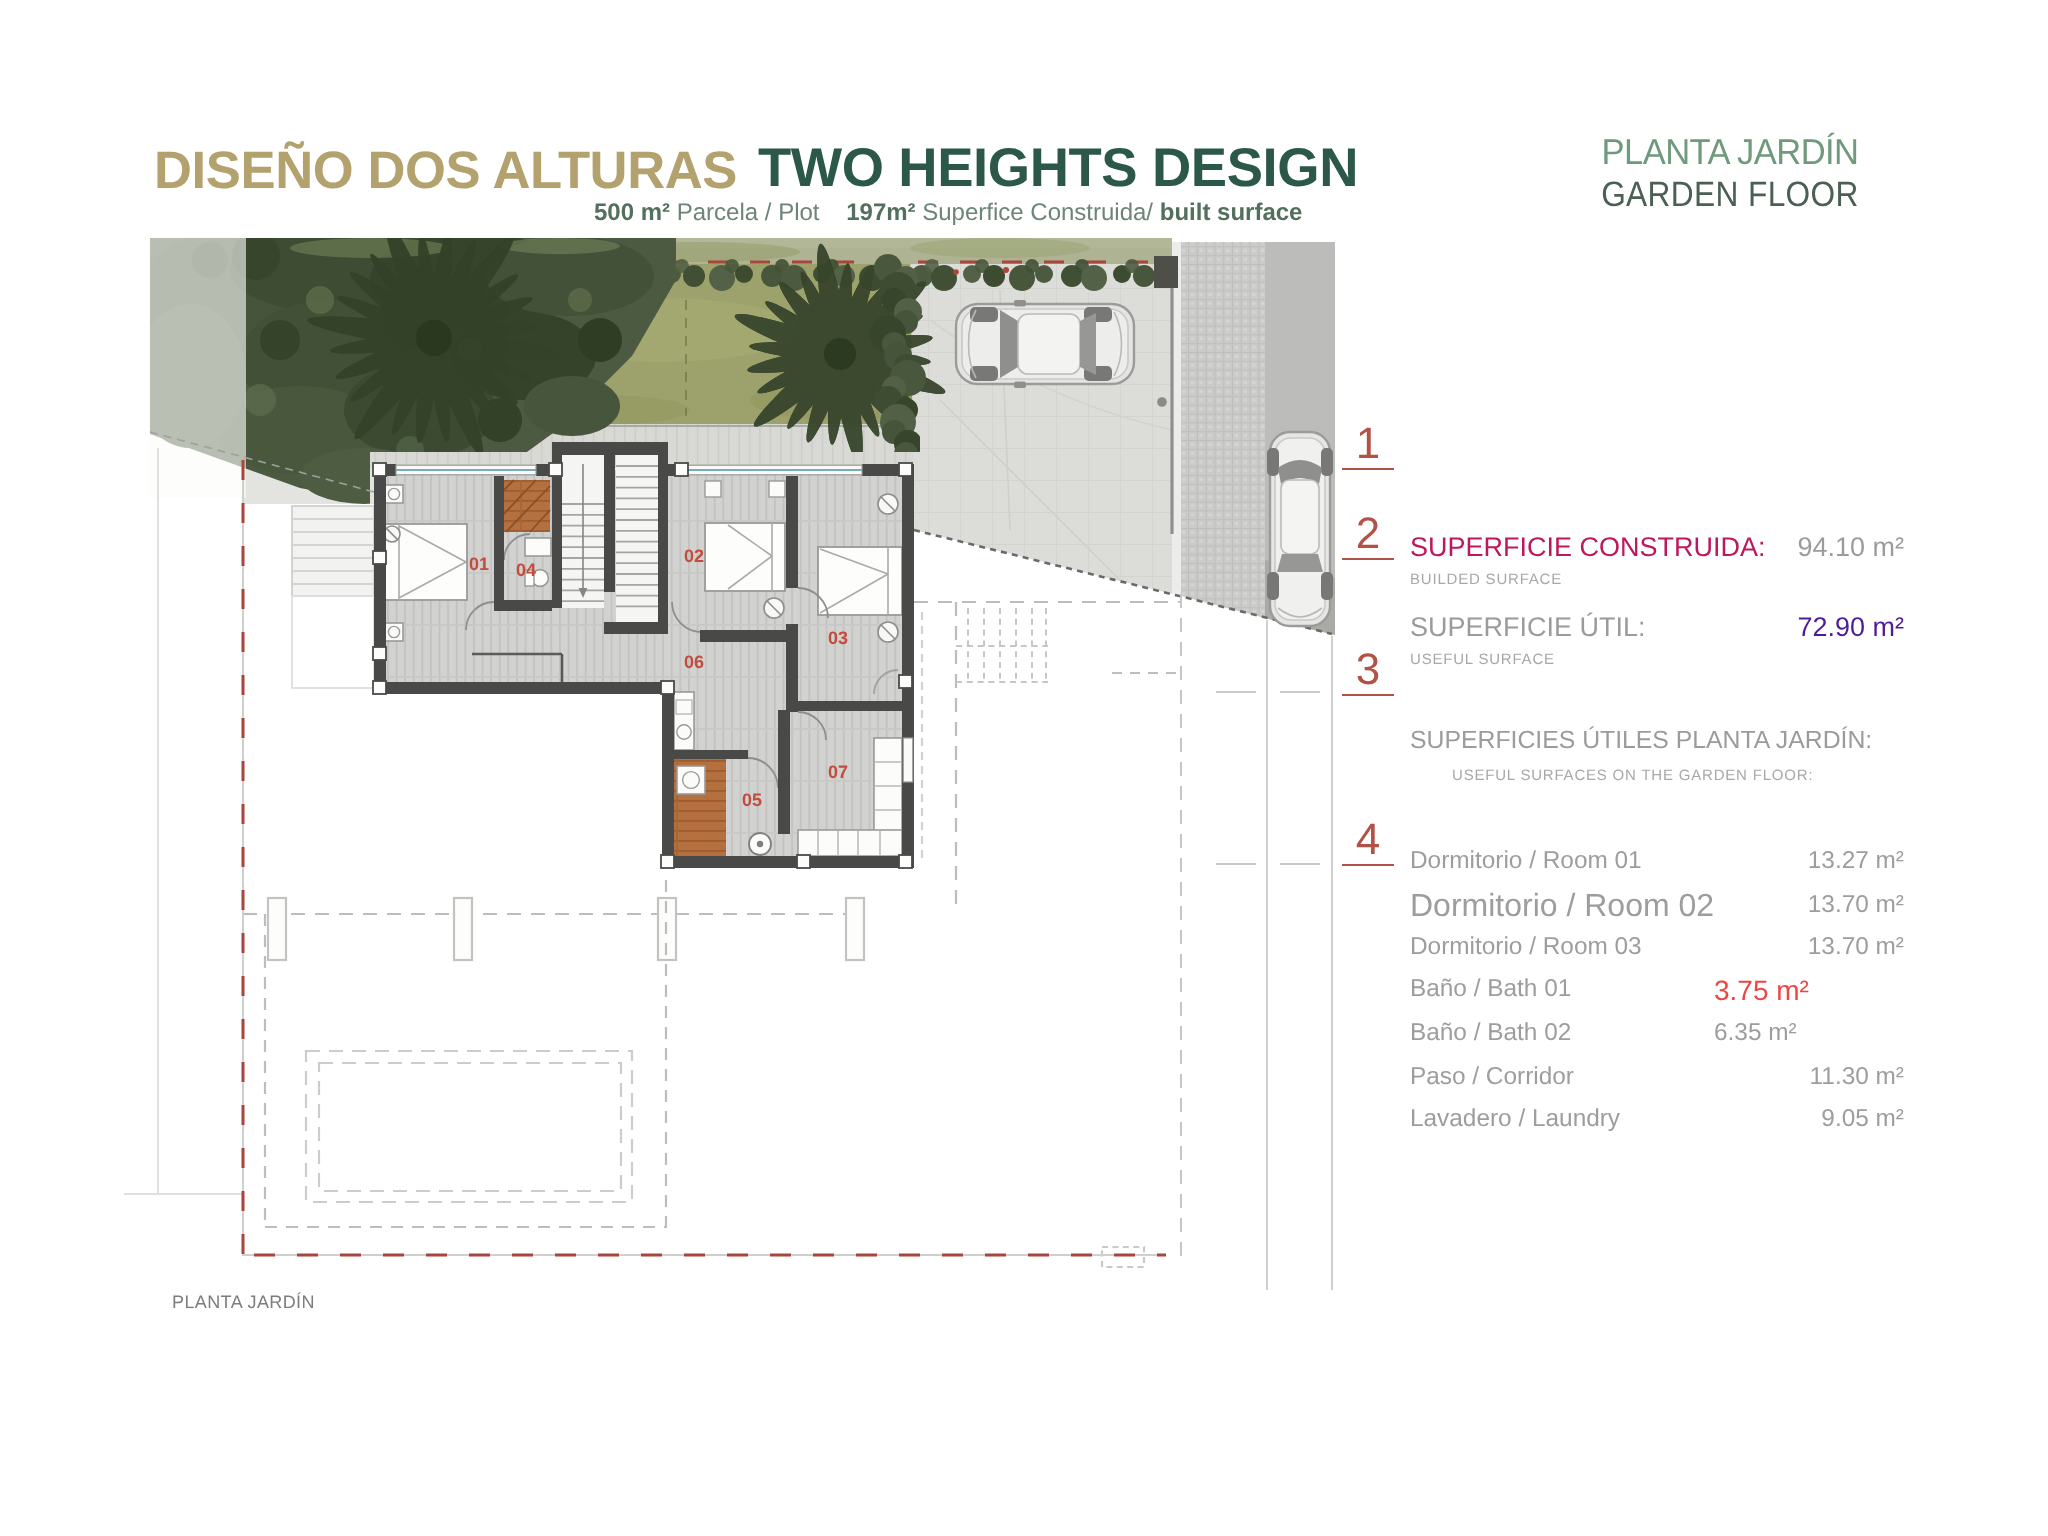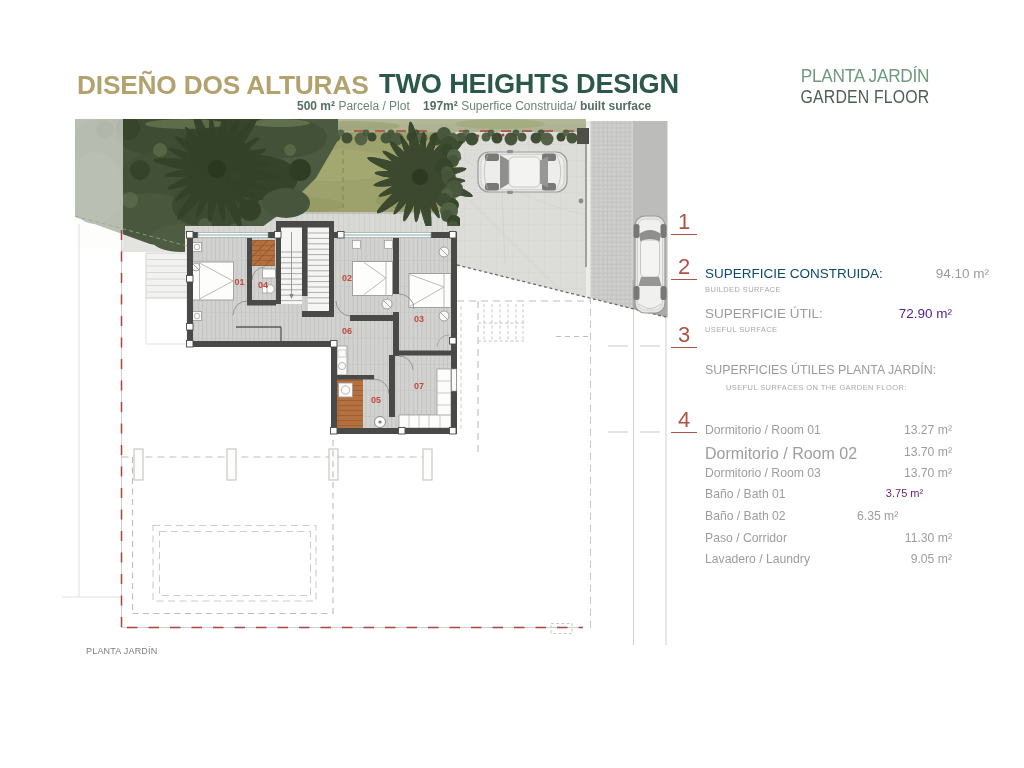--- a/index.html
+++ b/index.html
@@ -630,23 +630,23 @@
   <div class="abs" style="left:671px;top:279px;width:26px;height:0;border-top:1.3px solid #b25247;"></div>
 
   <div class="abs" style="left:670px;top:322px;width:28px;text-align:center;font-size:22px;color:#b25247;">3</div>
 
   <div class="abs" style="left:671px;top:347px;width:26px;height:0;border-top:1.3px solid #b25247;"></div>
 
   <div class="abs" style="left:670px;top:407px;width:28px;text-align:center;font-size:22px;color:#b25247;">4</div>
 
   <div class="abs" style="left:671px;top:432px;width:26px;height:0;border-top:1.3px solid #b25247;"></div>
 
-  <div class="abs" style="left:705px;top:266px;font-size:13.5px;color:#0c4a6e;">SUPERFICIE CONSTRUIDA:</div>
-
-  <div class="abs" style="left:857px;top:266px;width:95px;text-align:right;font-size:13.5px;color:#9b9b9b;padding-left:37px;">94.10 m²</div>
+  <div class="abs" style="left:705px;top:266px;font-size:13.5px;color:#be185d;">SUPERFICIE CONSTRUIDA:</div>
+
+  <div class="abs" style="left:857px;top:266px;width:95px;text-align:right;font-size:13.5px;color:#9b9b9b;">94.10 m²</div>
 
   <div class="abs" style="left:705px;top:285px;font-size:7.5px;color:#a8a8a8;letter-spacing:0.4px;">BUILDED SURFACE</div>
 
   <div class="abs" style="left:705px;top:306px;font-size:13.5px;color:#9b9b9b;">SUPERFICIE ÚTIL:</div>
 
   <div class="abs" style="left:857px;top:306px;width:95px;text-align:right;font-size:13.5px;color:#4c1d95;">72.90 m²</div>
 
   <div class="abs" style="left:705px;top:325px;font-size:7.5px;color:#a8a8a8;letter-spacing:0.4px;">USEFUL SURFACE</div>
 
   <div class="abs" style="left:705px;top:363px;font-size:12.4px;color:#9b9b9b;">SUPERFICIES ÚTILES PLANTA JARDÍN:</div>
@@ -660,21 +660,21 @@
   <div class="abs" style="left:705px;top:445px;font-size:16px;color:#9d9d9d;">Dormitorio / Room 02</div>
 
   <div class="abs" style="left:857px;top:445px;width:95px;text-align:right;font-size:12.2px;color:#9d9d9d;">13.70 m²</div>
 
   <div class="abs" style="left:705px;top:466px;font-size:12.2px;color:#9d9d9d;">Dormitorio / Room 03</div>
 
   <div class="abs" style="left:857px;top:466px;width:95px;text-align:right;font-size:12.2px;color:#9d9d9d;">13.70 m²</div>
 
   <div class="abs" style="left:705px;top:487px;font-size:12.2px;color:#9d9d9d;">Baño / Bath 01</div>
 
-  <div class="abs" style="left:857px;top:487px;width:95px;text-align:center;font-size:11px;color:#701a75;">3.75 m²</div>
+  <div class="abs" style="left:857px;top:487px;width:95px;text-align:left;font-size:14px;color:#ef4444;">3.75 m²</div>
 
   <div class="abs" style="left:705px;top:509px;font-size:12.2px;color:#9d9d9d;">Baño / Bath 02</div>
 
   <div class="abs" style="left:857px;top:509px;width:95px;text-align:left;font-size:12.2px;color:#9d9d9d;">6.35 m²</div>
 
   <div class="abs" style="left:705px;top:531px;font-size:12.2px;color:#9d9d9d;">Paso / Corridor</div>
 
   <div class="abs" style="left:857px;top:531px;width:95px;text-align:right;font-size:12.2px;color:#9d9d9d;">11.30 m²</div>
 
   <div class="abs" style="left:705px;top:552px;font-size:12.2px;color:#9d9d9d;">Lavadero / Laundry</div>

